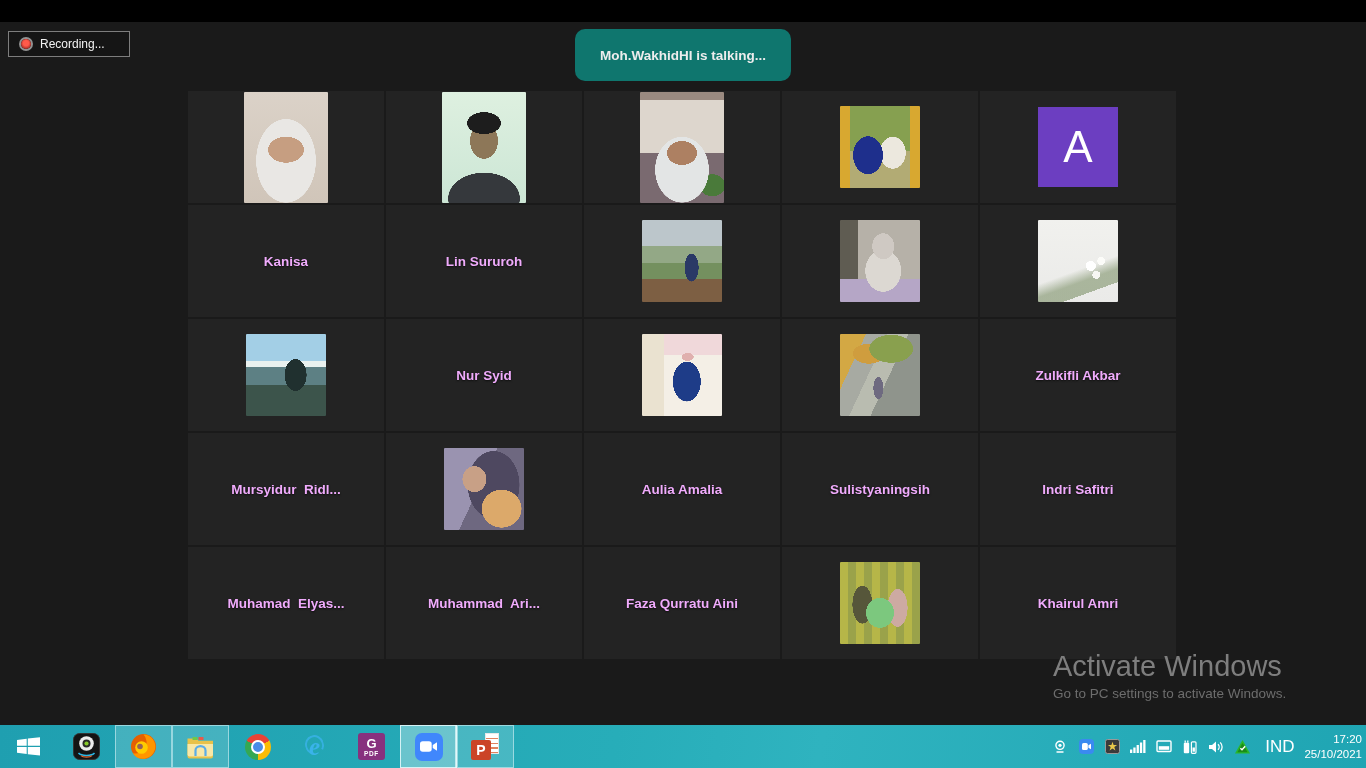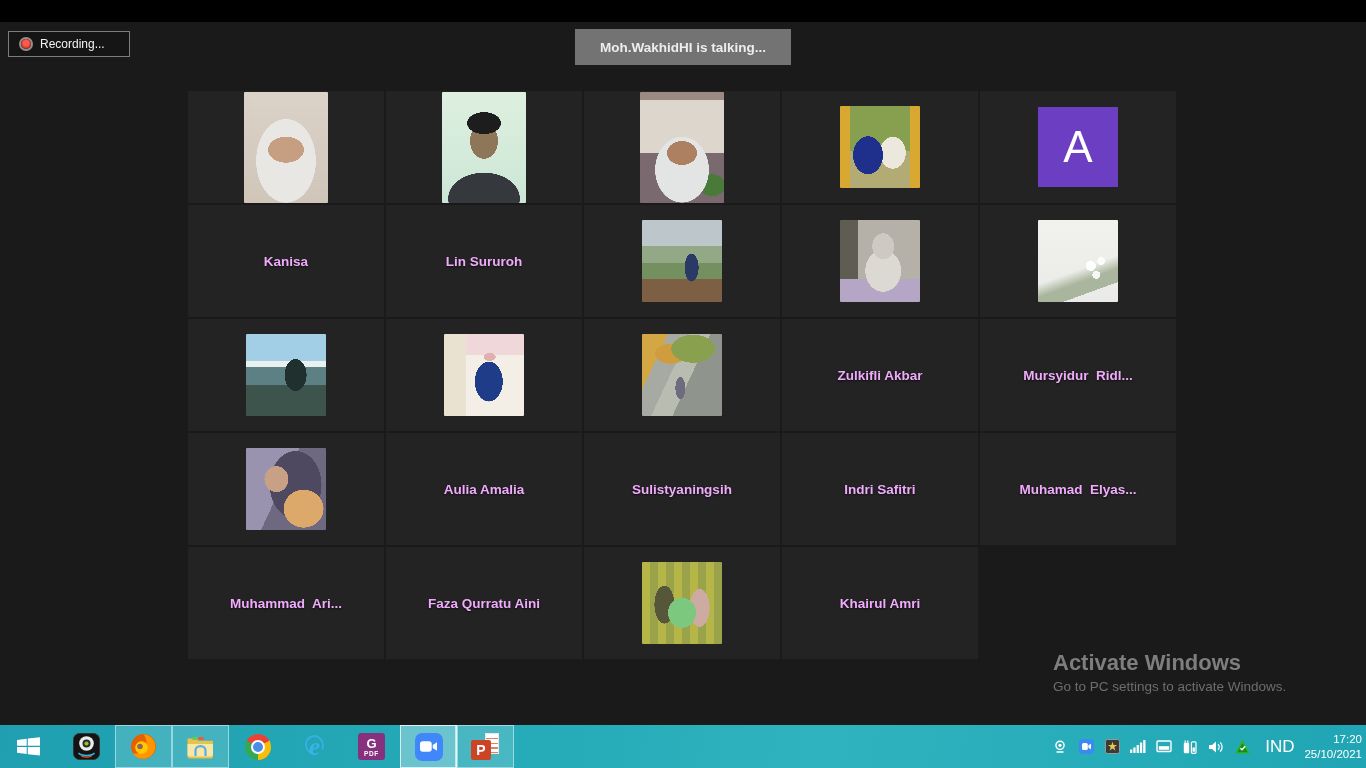--- a/index.html
+++ b/index.html
@@ -27,23 +27,23 @@
   
   .stage { position:absolute; top:22px; left:0; width:1366px; height:703px; background:#1a1a1a; }
 
   .recording { position:absolute; left:8px; top:9px; height:26px; min-width:122px;
                border:1px solid #7d7d7d; background:#151515; display:flex; align-items:center;
                gap:9px; padding:0 12px; font-size:12px; color:#f2f2f2; }
   .rec-dot { width:10px; height:10px; border-radius:50%;
              background:radial-gradient(circle at 50% 42%, #ff5a4a 0 35%, #b23028 70%, #7a241e 100%);
              box-shadow:0 0 0 2px #919191; }
 
-  .toast { position:absolute; left:50%; transform:translateX(-50%); top:7px; height:36px;
-           display:flex; align-items:center; padding:0 25px; border-radius:0;
-           background:#737373; color:#ededed; font-size:13.5px; font-weight:700; }
+  .toast { position:absolute; left:50%; transform:translateX(-50%); top:7px; height:52px;
+           display:flex; align-items:center; padding:0 25px; border-radius:10px;
+           background:#0f766e; color:#ededed; font-size:13.5px; font-weight:700; }
 
   
   .grid { position:absolute; left:188px; top:69px; width:988px; height:568px;
           display:grid; grid-template-columns:repeat(5,196px); grid-auto-rows:112px; gap:2px; }
   .tile { background:#232323; display:grid; place-items:center; overflow:hidden; }
   .tile-name { color:#f0abfc; font-size:13.5px; font-weight:700; white-space:pre;
                text-shadow:0 1px 2px rgba(0,0,0,.65); }
   .letter-avatar { width:80px; height:80px; display:grid; place-items:center; }
   .letter-avatar span { color:#fff; font-size:44px; font-weight:400; }
   .photo { border-radius:1px; }
@@ -103,21 +103,21 @@
       radial-gradient(ellipse 26px 34px at 62% 45%, #4e4860 0 99%, transparent),
       linear-gradient(115deg,#9a93b0 0 45%, #6e6880 45%); }
   .av-couple-green-bouquet { background:
       radial-gradient(ellipse 14px 15px at 50% 62%, #7cc87e 0 99%, transparent),
       radial-gradient(ellipse 10px 19px at 28% 52%, #56563a 0 99%, transparent),
       radial-gradient(ellipse 10px 19px at 72% 56%, #cdaaa2 0 99%, transparent),
       repeating-linear-gradient(90deg,#b6b648 0 8px, #9aa24a 8px 16px); }
 
   
   .watermark { position:absolute; left:1053px; top:628px; color:#7a7a7a; }
-  .wm-title { font-size:22px; font-weight:700; color:#7e7e7e; }
+  .wm-title { font-size:29px; font-weight:400; color:#7e7e7e; }
   .wm-sub { font-size:13.5px; margin-top:3px; color:#6d6d6d; }
 
   
   .taskbar { position:absolute; bottom:0; left:0; width:1366px; height:43px;
              background:linear-gradient(100deg,#1f9fb0,#27adb9 45%,#2fb3bf 60%,#1fa5b3);
              display:flex; align-items:stretch; }
   .tb-app { width:57px; display:grid; place-items:center; position:relative; }
   .tb-app.start { width:58px; }
   .tb-app.open { background:rgba(255,255,255,.16); box-shadow:inset 0 0 0 1px rgba(222,246,249,.55); }
   .tb-app.fg { background:rgba(255,255,255,.32);
@@ -194,20 +194,23 @@
         <div class="tile">
           <div class="photo avatar av-hijab-woman-sitting" aria-label="woman in hijab sitting photo avatar"></div>
         </div>
         <div class="tile">
           <div class="photo avatar av-white-flowers" aria-label="white flowers photo avatar"></div>
         </div>
         <div class="tile">
           <div class="photo avatar av-beach-photographer" aria-label="person with camera at beach photo avatar"></div>
         </div>
         <div class="tile">
+          <span class="tile-name">Nur Syid</span>
+        </div>
+        <div class="tile">
           <div class="photo avatar av-hijab-woman-store" aria-label="woman in blue hijab in store photo avatar"></div>
         </div>
         <div class="tile">
           <div class="photo avatar av-autumn-street" aria-label="autumn street photo avatar"></div>
         </div>
         <div class="tile">
           <span class="tile-name">Zulkifli Akbar</span>
         </div>
         <div class="tile">
           <span class="tile-name">Mursyidur  Ridl...</span>

